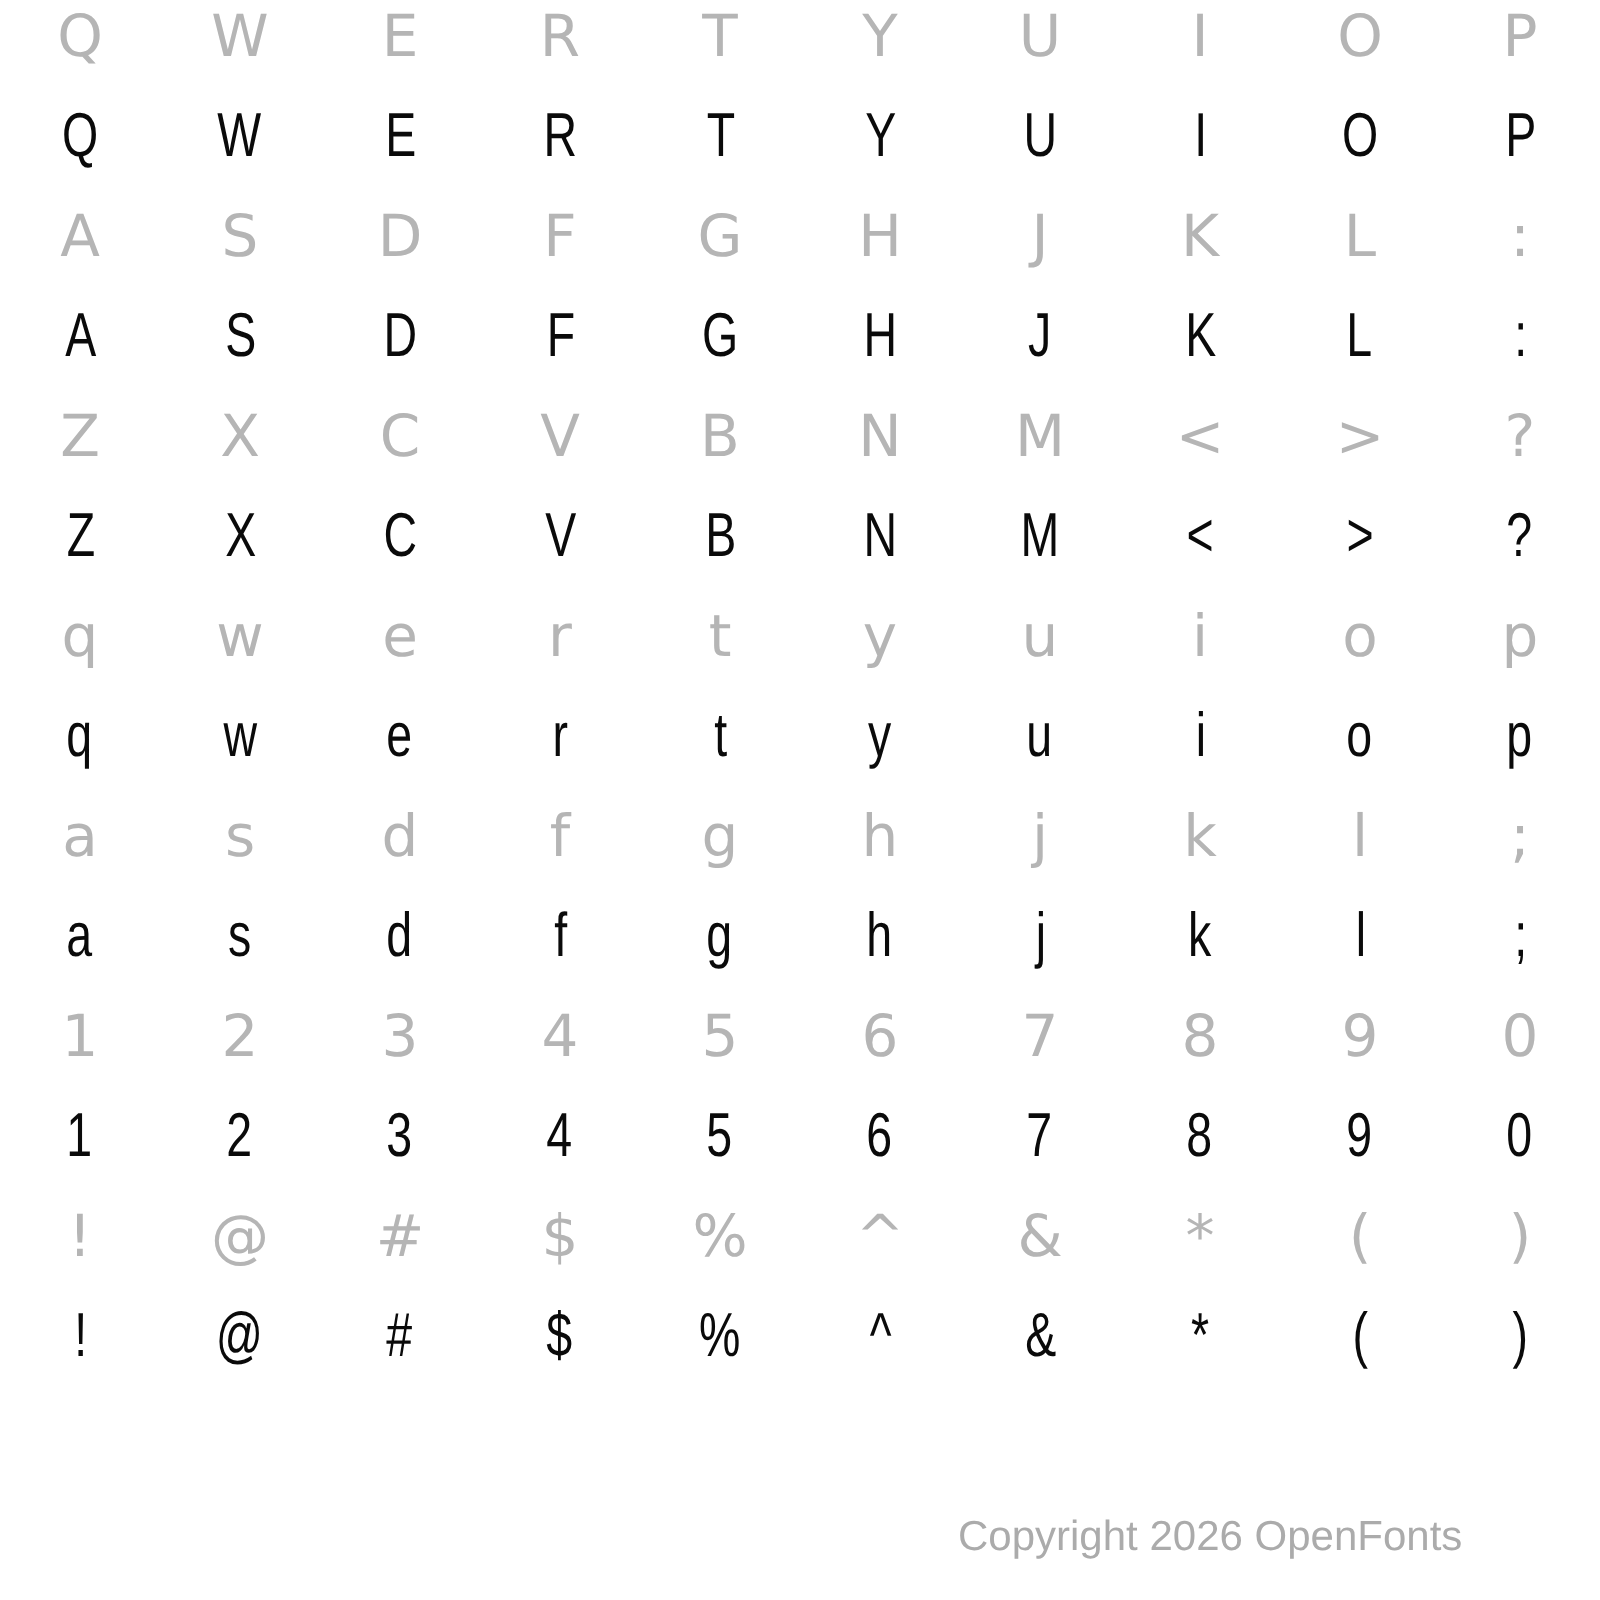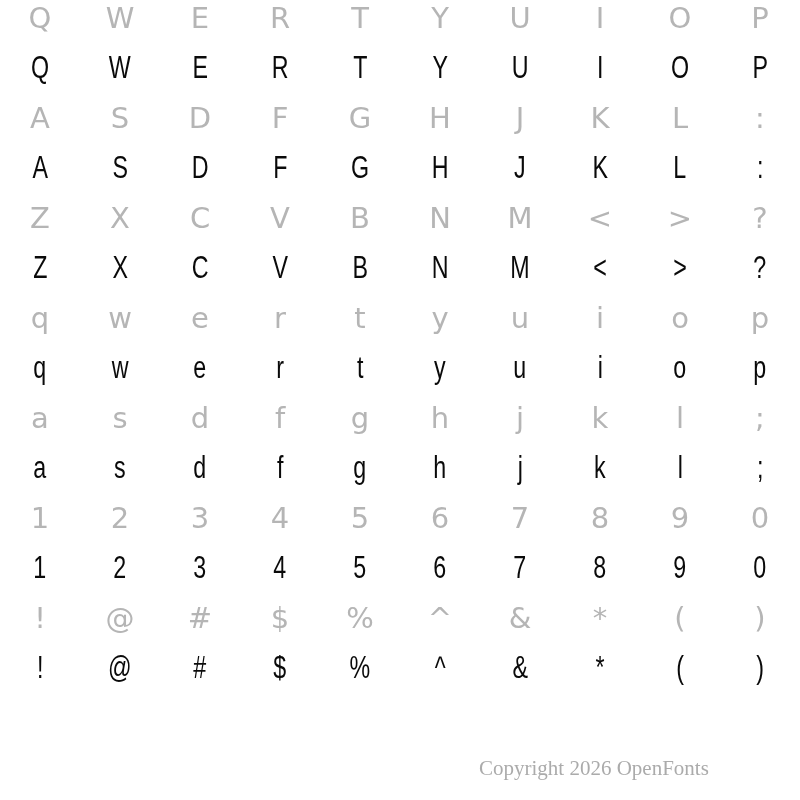--- a/index.html
+++ b/index.html
@@ -43,21 +43,21 @@
     display: inline-block;
   }
   .glyph-row.sample .glyph {
     transform: scaleX(0.75);
     transform-origin: 50% 50%;
   }
   .copyright {
     position: absolute;
     left: 479px;
     top: 757px;
-    font-family: Liberation Serif, serif;
+    font-family: Liberation Sans, sans-serif;
     font-size: 21px;
     line-height: 1.1;
     white-space: nowrap;
   }
 </style>
 </head>
 <body>
 
 <div class="canvas" style="background: rgb(255, 255, 255);">
   <div class="glyph-grid">

